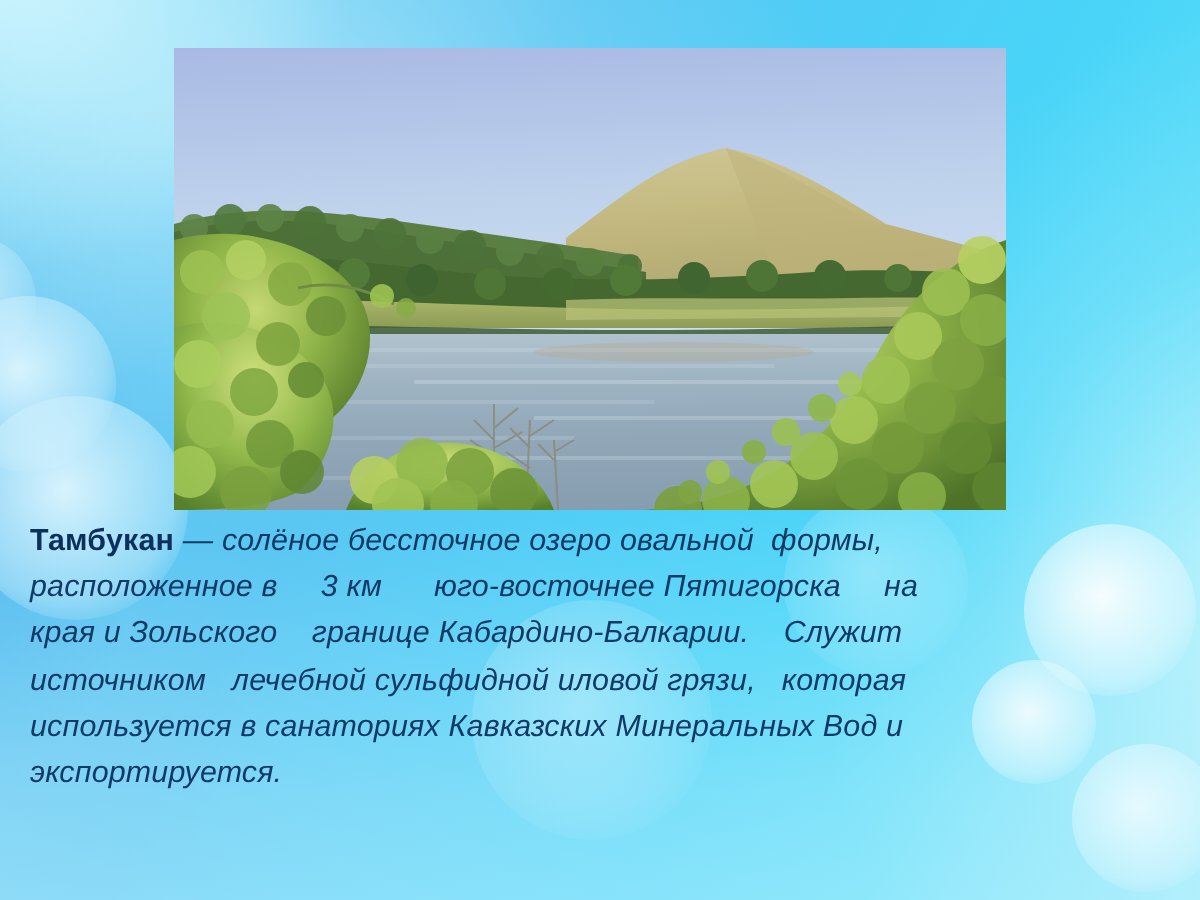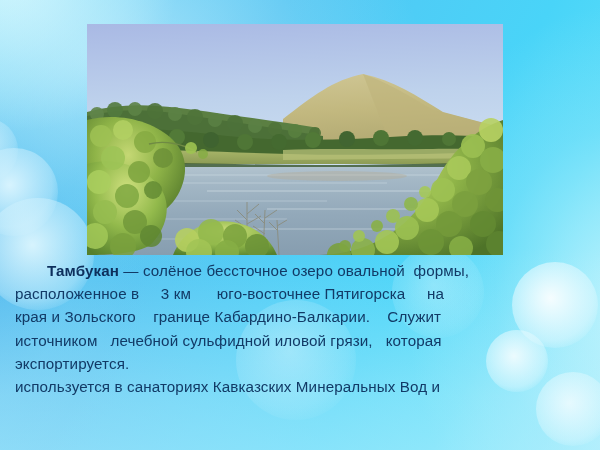--- a/index.html
+++ b/index.html
@@ -71,22 +71,22 @@
   #photo svg{display:block;width:100%;height:100%;}
 
   
   #caption{
     position:absolute;left:15px;top:259px;width:572px;
     font-size:15.2px;line-height:23.2px;
     color:#123a66;
     text-align:justify;
     letter-spacing:.1px;
   }
-  #caption .lead{font-weight:bold;color:#0d2f5c;margin-left:32px;}
-  .ln{display:block;white-space:pre;}
+  #caption .lead{font-weight:bold;color:#0d2f5c;}
+  .ln{display:block;white-space:pre;font-style:italic;}
 </style>
 </head>
 <body>
 
 <div id="slide">
 
   <div class="bg-layer bg-base"></div>
   <div class="bg-layer bg-leftdeep"></div>
   <div class="bg-layer bg-topleftglow"></div>
   <div class="bg-layer bg-rightglow"></div>
@@ -272,17 +272,17 @@
 
       <rect x="0" y="0" width="416" height="231" fill="none"></rect>
     </svg>
   </div>
 
   <div id="caption">
     <span class="lead">Тамбукан</span><span class="ln" style="display:inline"> — солёное бессточное озеро овальной  формы,</span>
     <span class="ln">расположенное в     3 км      юго-восточнее Пятигорска     на</span>
     <span class="ln">края и Зольского    границе Кабардино-Балкарии.    Служит</span>
     <span class="ln">источником   лечебной сульфидной иловой грязи,   которая</span>
+    <span class="ln">используется в санаториях Кавказских Минеральных Вод и</span>
     <span class="ln">экспортируется.</span>
-    <span class="ln">используется в санаториях Кавказских Минеральных Вод и</span>
   </div>
 
 </div>
 
 </body></html>

